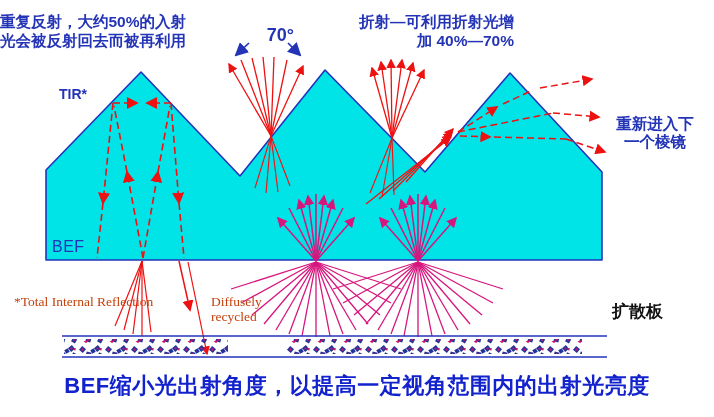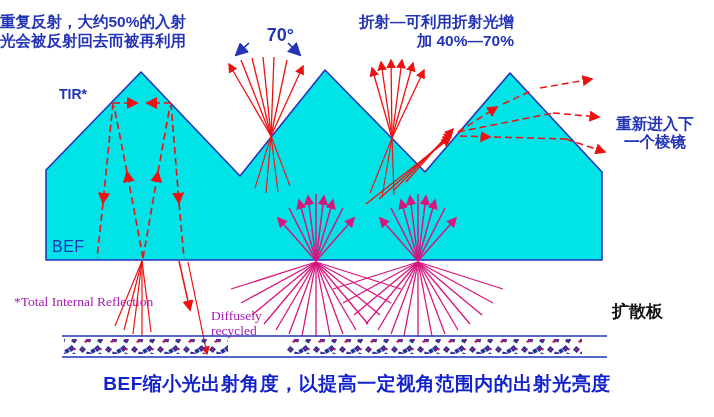--- a/index.html
+++ b/index.html
@@ -5,25 +5,25 @@
   html,body{margin:0;padding:0;background:#fff;}
   #stage{position:relative;width:714px;height:417px;background:#fff;overflow:hidden;
          font-family:"Liberation Sans",sans-serif;}
   #stage svg{position:absolute;left:0;top:0;}
   .lbl{position:absolute;white-space:pre-line;}
   .cn{color:#2434b6;font-weight:bold;font-family:"Liberation Sans",sans-serif;}
   .note{font-size:15.5px;line-height:19px;}
   .angle{color:#2434b6;font-size:18px;font-weight:bold;text-align:right;}
   .tirlbl{color:#2434b6;font-size:14px;font-weight:bold;}
   .beflbl{color:#2434b6;font-size:16px;letter-spacing:.5px;}
-  .serifb{font-family:"Liberation Serif",serif;color:#a21caf;}
+  .serifb{font-family:"Liberation Serif",serif;color:#c2410c;}
   .foot{font-size:13.5px;line-height:15px;}
   .plate{font-family:"Liberation Serif",serif;color:#111;font-weight:bold;font-size:17px;}
   .illum{font-size:13px;font-weight:bold;line-height:12.5px;}
-  .title{left:0;right:0;text-align:center;color:#1222cc;font-size:19px;font-weight:bold;
+  .title{left:0;right:0;text-align:center;color:#1222cc;font-size:22px;font-weight:bold;
          letter-spacing:.5px;}
 </style>
 </head>
 <body>
 
 <div id="stage">
 
   <svg width="714" height="417" viewBox="0 0 714 417">
     <defs>
       <marker id="aR" viewBox="0 0 10 10" refX="8.5" refY="5" markerWidth="7.5" markerHeight="7.5" orient="auto-start-reverse">
@@ -204,20 +204,20 @@
   <div class="lbl tirlbl" style="left:59px;top:86px;">TIR*</div>
 
 
   <div class="lbl cn" style="left:603px;top:103px;width:104px;font-size:15.5px;line-height:17.5px;text-align:center;margin-top:12px;">重新进入下
 一个棱镜</div>
 
   <div class="lbl beflbl" style="left:52px;top:198px;margin-top:40px;">BEF</div>
 
   <div class="lbl serifb foot" style="left:14px;top:294px;">*Total Internal Reflection</div>
 
-  <div class="lbl serifb foot" style="left:211px;top:308px;">Diffusely
+  <div class="lbl serifb foot" style="left:211px;top:294px;">Diffusely
 recycled</div>
 
   <div class="lbl plate" style="left:612px;top:300px;">扩散板</div>
 
 
   <div class="lbl title" style="top:371px;">BEF缩小光出射角度，以提高一定视角范围内的出射光亮度</div>
 </div>
 
 </body></html>

